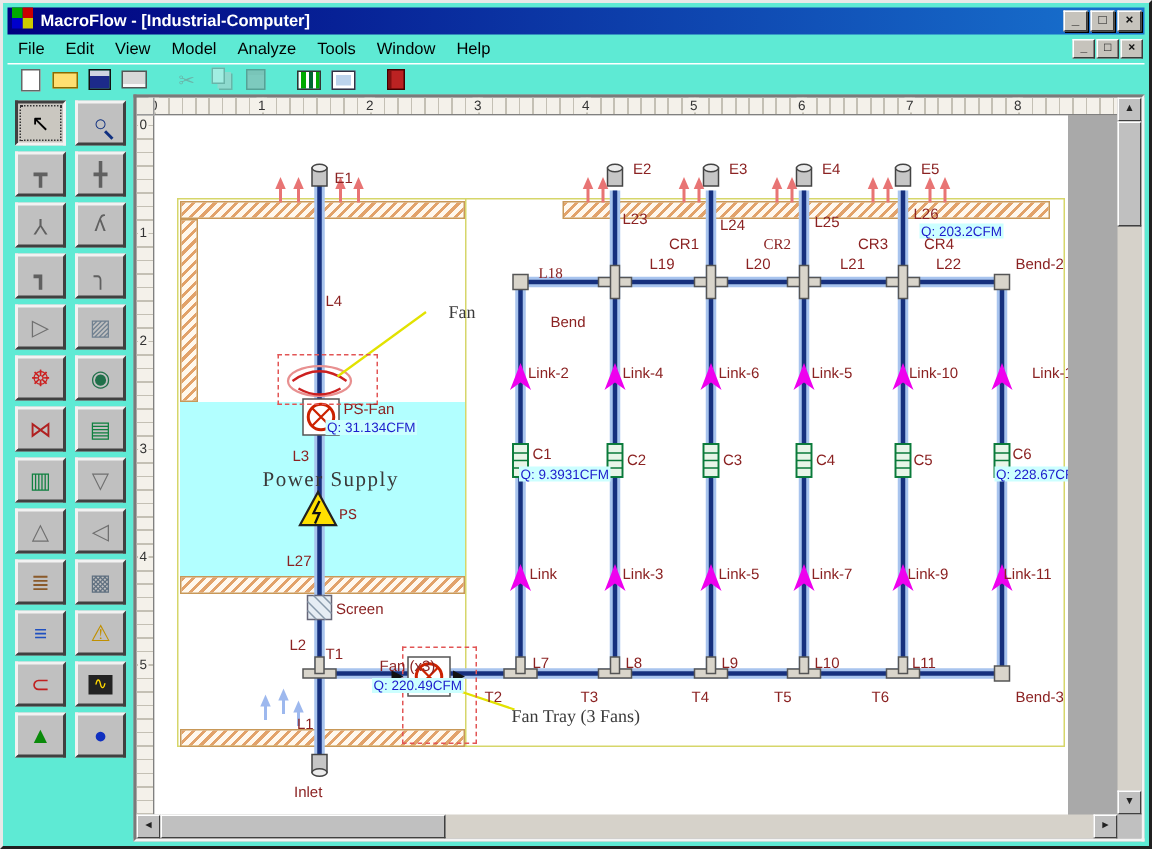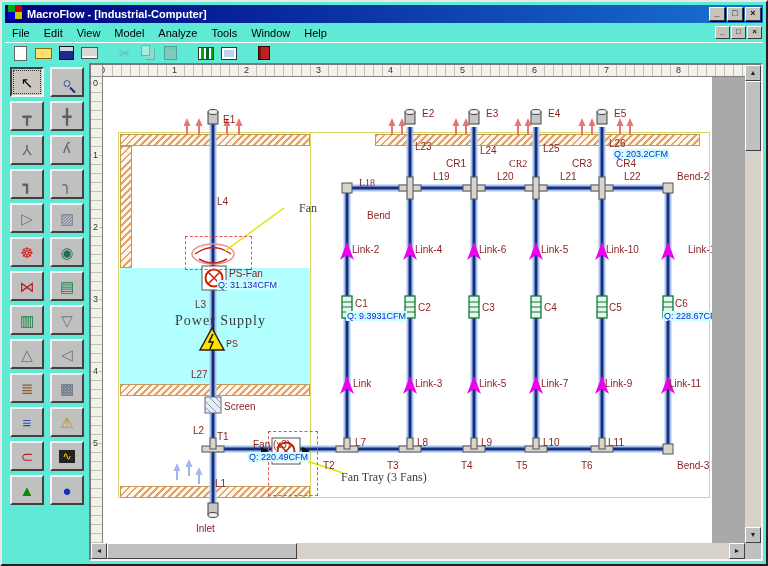--- a/index.html
+++ b/index.html
@@ -407,21 +407,21 @@
             <span class="lb s2" style="left: 72px; top: 236px;">Power Supply</span>
             <span class="lb r" style="left: 123px; top: 262px; font-family: Liberation Mono, monospace;">PS</span>
             <span class="lb r" style="left: 88px; top: 292px;">L27</span>
             <span class="lb r" style="left: 121px; top: 324px;">Screen</span>
             <span class="lb r" style="left: 90px; top: 348px;">L2</span>
             <span class="lb r" style="left: 114px; top: 354px;">T1</span>
             <span class="lb r" style="left: 150px; top: 362px;">Fan (x3)</span>
             <span class="lb q" style="left: 145px; top: 375px;">Q: 220.49CFM</span>
             <span class="lb r" style="left: 220px; top: 383px;">T2</span>
             <span class="lb s" style="left: 238px; top: 393px;">Fan Tray (3 Fans)</span>
-            <span class="lb r" style="left: 112px; top: 401px;">L1</span>
+            <span class="lb r" style="left: 95px; top: 401px;">L1</span>
             <span class="lb r" style="left: 93px; top: 446px;">Inlet</span>
             <span class="lb r" style="left: 319px; top: 31px;">E2</span>
             <span class="lb r" style="left: 383px; top: 31px;">E3</span>
             <span class="lb r" style="left: 445px; top: 31px;">E4</span>
             <span class="lb r" style="left: 511px; top: 31px;">E5</span>
             <span class="lb r" style="left: 312px; top: 64px;">L23</span>
             <span class="lb r" style="left: 377px; top: 68px;">L24</span>
             <span class="lb r" style="left: 440px; top: 66px;">L25</span>
             <span class="lb r" style="left: 506px; top: 61px;">L26</span>
             <span class="lb q" style="left: 510px; top: 72px;">Q: 203.2CFM</span>

